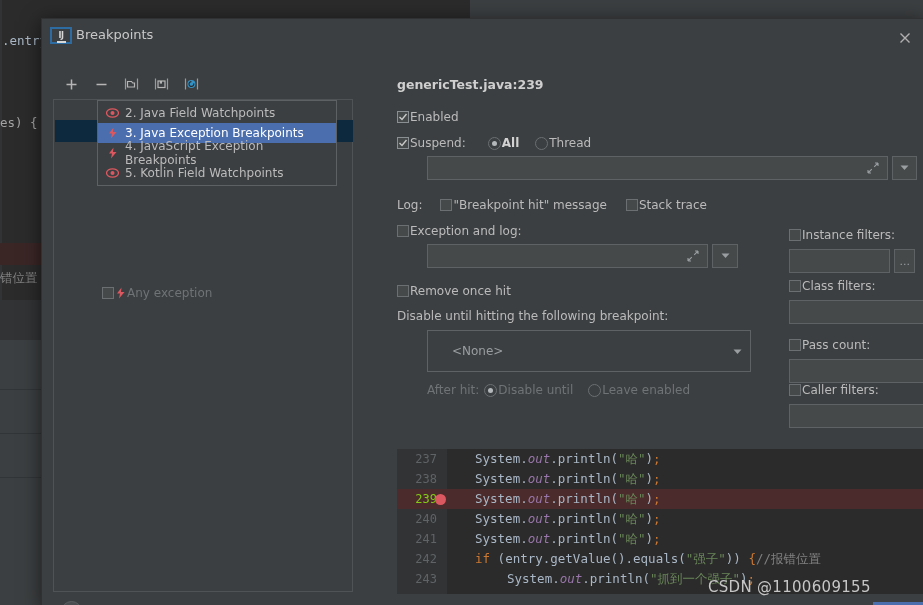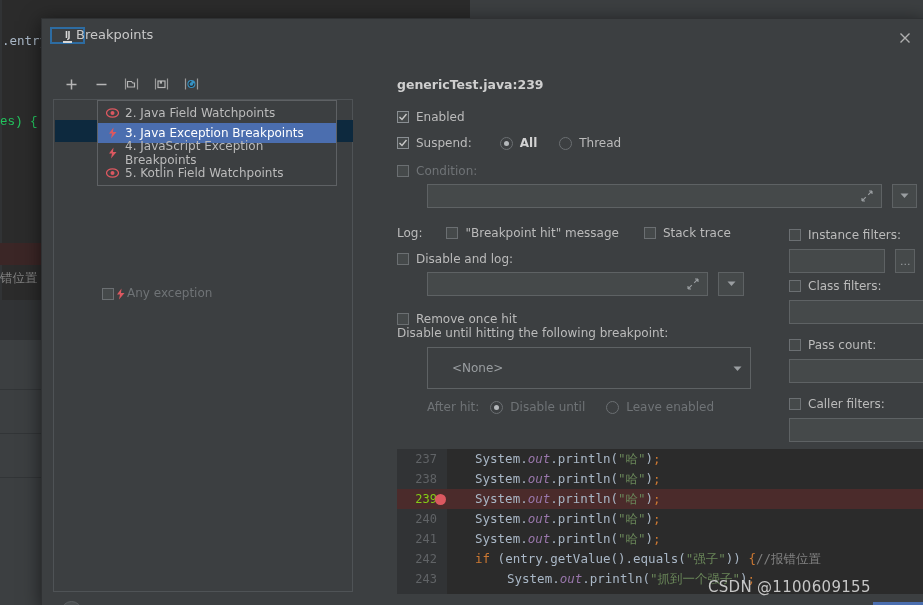--- a/index.html
+++ b/index.html
@@ -21,60 +21,60 @@
   .bg-row{position:absolute;left:0;width:470px;border-bottom:1px solid #323537;}
   .bg-strip{position:absolute;left:0;width:470px;height:40px;background:#313335;}
   
   #dialog{
     position:absolute;left:41px;top:18px;width:882px;height:587px;
     background:#3c3f41;border:1px solid #2f3133;
     box-shadow:0 3px 18px rgba(0,0,0,.55);
   }
   #titlebar{height:34px;position:relative;}
   #ij-logo{
-    position:absolute;left:8px;top:8px;width:35px;height:17px;
+    position:absolute;left:8px;top:8px;width:22px;height:17px;
     background:#3c3f41;border:2px solid #2d6ca2;box-sizing:border-box;
     font-family:"DejaVu Sans","Liberation Sans",sans-serif;
     font-size:8px;font-weight:bold;color:#d8d8d8;line-height:13px;text-align:center;
     letter-spacing:-.5px;
   }
   #ij-logo i{display:block;width:9px;height:1.5px;background:#d8d8d8;margin:-1px auto 0;}
   #dlg-title{position:absolute;left:34px;top:8px;font-size:13px;color:#c8c8c8;}
   #close-btn{position:absolute;right:10px;top:10px;width:18px;height:18px;cursor:default;}
   #close-btn svg{display:block;}
   
   #toolbar{position:absolute;left:16px;top:52px;width:310px;height:26px;display:flex;align-items:center;gap:4px;}
   .tb-btn{width:26px;height:24px;display:flex;align-items:center;justify-content:center;cursor:default;}
   
   #list-panel{
     position:absolute;left:11px;top:80px;width:300px;height:493px;
     background:#3c3f41;border:1px solid #4f5356;box-sizing:border-box;
   }
   #sel-row{position:absolute;left:1px;top:20px;width:298px;height:22px;background:#0d293e;}
-  #any-exception{position:absolute;left:48px;top:186px;display:flex;align-items:flex-end;}
+  #any-exception{position:absolute;left:48px;top:186px;display:flex;align-items:center;}
   
   #popup{
     position:absolute;left:55px;top:81px;width:240px;
     background:#3c3f41;border:1px solid #5e6164;box-sizing:border-box;
     padding:2px 0;z-index:30;
   }
   .menu-item{height:20px;display:flex;align-items:center;gap:6px;padding:0 8px;font-size:12px;color:#bbbbbb;cursor:default;}
   .menu-item.sel{background:#4b6eaf;color:#ffffff;}
   .mi-icon{width:13px;height:13px;display:flex;align-items:center;justify-content:center;flex:0 0 13px;}
   
   #detail{position:absolute;left:355px;top:58px;width:520px;}
   #bp-title{font-size:12.5px;font-weight:bold;color:#cfcfcf;}
   .cb{width:12px;height:12px;border:1px solid #6b6f72;background:#45494a;box-sizing:border-box;
       display:inline-flex;align-items:center;justify-content:center;flex:0 0 12px;}
   .cb.on{border-color:#8a8f93;}
   .cb svg{display:block;}
   .rb{width:13px;height:13px;border:1px solid #6b6f72;border-radius:50%;box-sizing:border-box;
       display:inline-flex;align-items:center;justify-content:center;flex:0 0 13px;background:#3c3f41;}
   .rb.on:after{content:"";width:5px;height:5px;border-radius:50%;background:#b4b8bb;}
-  .row{display:flex;align-items:center;gap:7px;}
+  .row{display:flex;align-items:center;gap:1px;}
   .lbl{font-size:12px;color:#bbbbbb;white-space:nowrap;}
   .lbl.dim{color:#6f7376;}
   .lbl.bold{font-weight:bold;color:#d2d2d2;}
   .tf{background:#45494a;border:1px solid #5e6264;box-sizing:border-box;height:24px;}
   .combo{background:#3c3f41;border:1px solid #5e6264;box-sizing:border-box;height:42px;
          display:flex;align-items:center;padding-left:24px;font-size:12px;color:#9a9ea1;position:relative;}
   .combo .chev{position:absolute;right:8px;top:50%;transform:translateY(-50%);}
   .btn-sq{width:26px;height:24px;background:#45494a;border:1px solid #5e6264;box-sizing:border-box;
           display:flex;align-items:center;justify-content:center;font-size:11px;color:#9a9ea1;}
   
@@ -110,21 +110,21 @@
     <div class="bg-err-line" style="top:243px"></div>
   </div>
   <div class="bg-lower">
     <div class="bg-strip" style="top:0"></div>
     <div class="bg-row" style="top:45px;height:44px"></div>
     <div class="bg-row" style="top:89px;height:44px"></div>
     <div class="bg-row" style="top:133px;height:44px"></div>
   </div>
   <div id="bg-frag-holder">
       <div class="bg-code" style="left: 2px; top: 33px; color: rgb(169, 183, 198);">.entryS</div>
-      <div class="bg-code" style="left: 0px; top: 115px; color: #22c55e; font-family: Liberation Mono, monospace;">es) {</div>
+      <div class="bg-code" style="left: 0px; top: 115px; color: #a3a3a3;">es) {</div>
       <div class="bg-code" style="left: 0px; top: 270px; color: rgb(128, 128, 128);">错位置</div>
     </div>
 </div>
 
 <div id="dialog">
 
   <div id="titlebar">
     <div id="ij-logo">
       IJ<i></i>
     </div>
@@ -240,24 +240,20 @@
             <path d="M1.5 5 L4 7.5 L8.5 2" stroke="#c8c8c8" stroke-width="1.4" fill="none"></path>
           </svg>
       </span>
       <span class="lbl">Suspend:</span>
       <span class="rb on" style="margin-left:21px"></span>
       <span class="lbl bold">All</span>
       <span class="rb" style="margin-left:15px"></span>
       <span class="lbl">Thread</span>
     </div>
 
-    <div class="row" style="margin-top:14px">
-      <span class="cb"></span>
-      <span class="lbl dim">Condition:</span>
-    </div>
     <div class="row" style="margin-top:6px;margin-left:30px">
       <div class="tf" style="width:481px;position:relative">
         <span style="position:absolute;right:8px;top:5px">
           <svg width="12" height="12" viewBox="0 0 12 12">
             <path d="M11 1 L7.2 4.8 M11 1 H8 M11 1 V4" stroke="#9a9ea1" stroke-width="1.1" fill="none"></path>
             <path d="M1 11 L4.8 7.2 M1 11 H4 M1 11 V8" stroke="#9a9ea1" stroke-width="1.1" fill="none"></path>
           </svg>
         </span>
       </div>
       <div class="btn-sq" style="margin-left:3px">
@@ -270,21 +266,21 @@
     <div class="row" style="margin-top:18px">
       <span class="lbl">Log:</span>
       <span class="cb" style="margin-left:17px"></span>
       <span class="lbl">"Breakpoint hit" message</span>
       <span class="cb" style="margin-left:18px"></span>
       <span class="lbl">Stack trace</span>
     </div>
 
     <div class="row" style="margin-top:12px">
       <span class="cb"></span>
-      <span class="lbl">Disable and log:</span>
+      <span class="lbl">Exception and log:</span>
     </div>
     <div class="row" style="margin-top:6px;margin-left:30px">
       <div class="tf" style="width:281px;position:relative">
         <span style="position:absolute;right:8px;top:5px">
           <svg width="12" height="12" viewBox="0 0 12 12">
             <path d="M11 1 L7.2 4.8 M11 1 H8 M11 1 V4" stroke="#9a9ea1" stroke-width="1.1" fill="none"></path>
             <path d="M1 11 L4.8 7.2 M1 11 H4 M1 11 V8" stroke="#9a9ea1" stroke-width="1.1" fill="none"></path>
           </svg>
         </span>
       </div>
@@ -293,21 +289,21 @@
             <path d="M0.5 0.5 L4.5 5 L8.5 0.5Z" fill="#9a9ea1"></path>
           </svg>
       </div>
     </div>
 
     <div class="row" style="margin-top:16px">
       <span class="cb"></span>
       <span class="lbl">Remove once hit</span>
     </div>
 
-    <div style="" class="lbl">Disable until hitting the following breakpoint:</div>
+    <div style="margin-top:11px" class="lbl">Disable until hitting the following breakpoint:</div>
 
     <div class="combo" style="margin-top:7px;margin-left:30px;width:324px">
       <span>&lt;None&gt;</span>
       <span class="chev">
         <svg width="9" height="6" viewBox="0 0 9 6">
             <path d="M0.5 0.5 L4.5 5 L8.5 0.5Z" fill="#9a9ea1"></path>
           </svg>
       </span>
     </div>
 
@@ -341,21 +337,21 @@
     </div>
 
     <div class="row" style="margin-top:14px">
       <span class="cb"></span>
       <span class="lbl">Pass count:</span>
     </div>
     <div style="margin-top:7px">
       <div class="tf" style="width:162px"></div>
     </div>
 
-    <div class="row" style="margin-top:14px">
+    <div class="row" style="">
       <span class="cb"></span>
       <span class="lbl">Caller filters:</span>
     </div>
     <div style="margin-top:7px">
       <div class="tf" style="width:162px;position:relative">
         
       </div>
     </div>
   </div>
 

